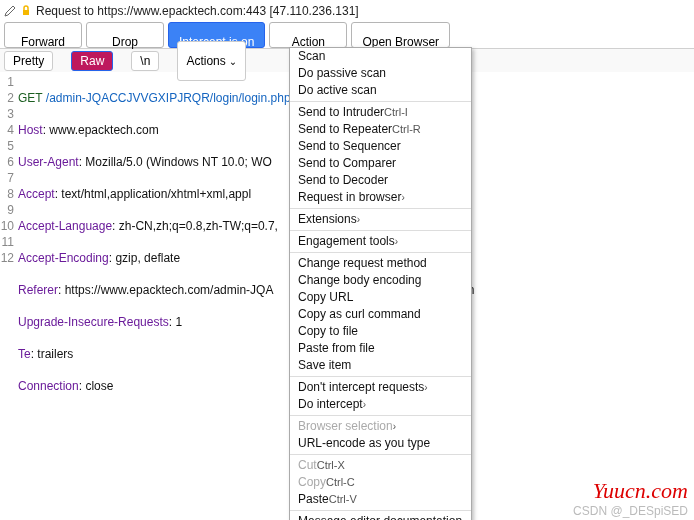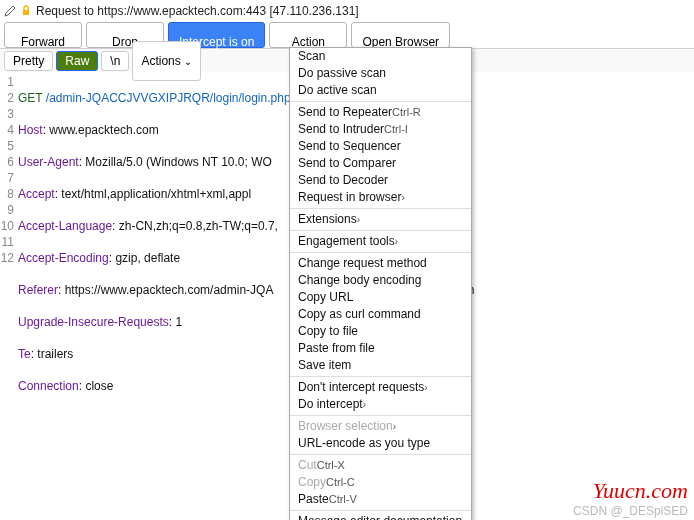--- a/index.html
+++ b/index.html
@@ -3,22 +3,22 @@
 <meta charset="utf-8">
 <style>
 *{box-sizing:border-box;margin:0;padding:0;font-family:Arial,Helvetica,sans-serif}
 body{width:694px;height:520px;background:#fff;font-size:12px;position:relative;overflow:hidden}
 .titlebar{height:22px;display:flex;align-items:center;padding:9px 4px;font-size:12px;color:#222}
 .titlebar svg{margin-right:4px}
 .toolbar{height:26px;display:flex;gap:4px;padding:2px 4px;align-items:center}
 .btn{height:20px;border:1px solid #b5b5b5;border-radius:3px;background:#fff;font-size:12px;padding:12px 10px;min-width:78px;cursor:pointer}
 .btn.primary{background:#3b82f6;color:#fff;border-color:#2563eb}
 .subbar{height:24px;display:flex;align-items:center;padding:0 4px;gap:0;border-top:1px solid #d0d0d0;background:#f9f9f9}
-.pill{border:1px solid #ccc;border-radius:3px;padding:2px 8px;font-size:12px;background:#fff;margin-right:3px;cursor:pointer}
-.pill.raw{background:#4d7c0f;color:#fff;border-color:#2563eb}
+.pill{border:1px solid #ccc;border-radius:3px;padding:2px 8px;font-size:12px;background:#fff;margin-right:18px;cursor:pointer}
+.pill.raw{background:#be185d;color:#fff;border-color:#2563eb}
 .actionsdd{border:1px solid #ccc;border-radius:3px;padding:12px 8px;font-size:12px;background:#fff;cursor:pointer}
 .editor{display:flex;font-family:Consolas,Menlo,monospace;font-size:12px;line-height:16px;padding-top:2px}
 .gutter{width:18px;text-align:right;color:#888;padding-right:4px;user-select:none}
 .code{flex:1;white-space:pre;color:#111}
 .code .m{color:#1b5e20}
 .code .p{color:#1565c0}
 .code .h{color:#6a1b9a}
 .code .v{color:#111}
 .menu{position:absolute;top:47px;left:289px;width:183px;background:#fff;border:1px solid #aaa;box-shadow:2px 2px 4px rgba(0,0,0,.25);z-index:10}
 .mi{height:17px;line-height:17px;padding:0 8px;display:flex;justify-content:flex-start;align-items:center;cursor:pointer;font-size:12px;color:#111}
@@ -93,26 +93,26 @@
       <span>Scan</span>
     </div>
   <div class="mi">
       <span>Do passive scan</span>
     </div>
   <div class="mi">
       <span>Do active scan</span>
     </div>
   <div class="sep"></div>
   <div class="mi">
+      <span>Send to Intruder</span>
+      <span class="short">Ctrl-I</span>
+    </div>
+  <div class="mi">
       <span>Send to Repeater</span>
       <span class="short">Ctrl-R</span>
-    </div>
-  <div class="mi">
-      <span>Send to Intruder</span>
-      <span class="short">Ctrl-I</span>
     </div>
   <div class="mi">
       <span>Send to Sequencer</span>
     </div>
   <div class="mi">
       <span>Send to Comparer</span>
     </div>
   <div class="mi">
       <span>Send to Decoder</span>
     </div>

